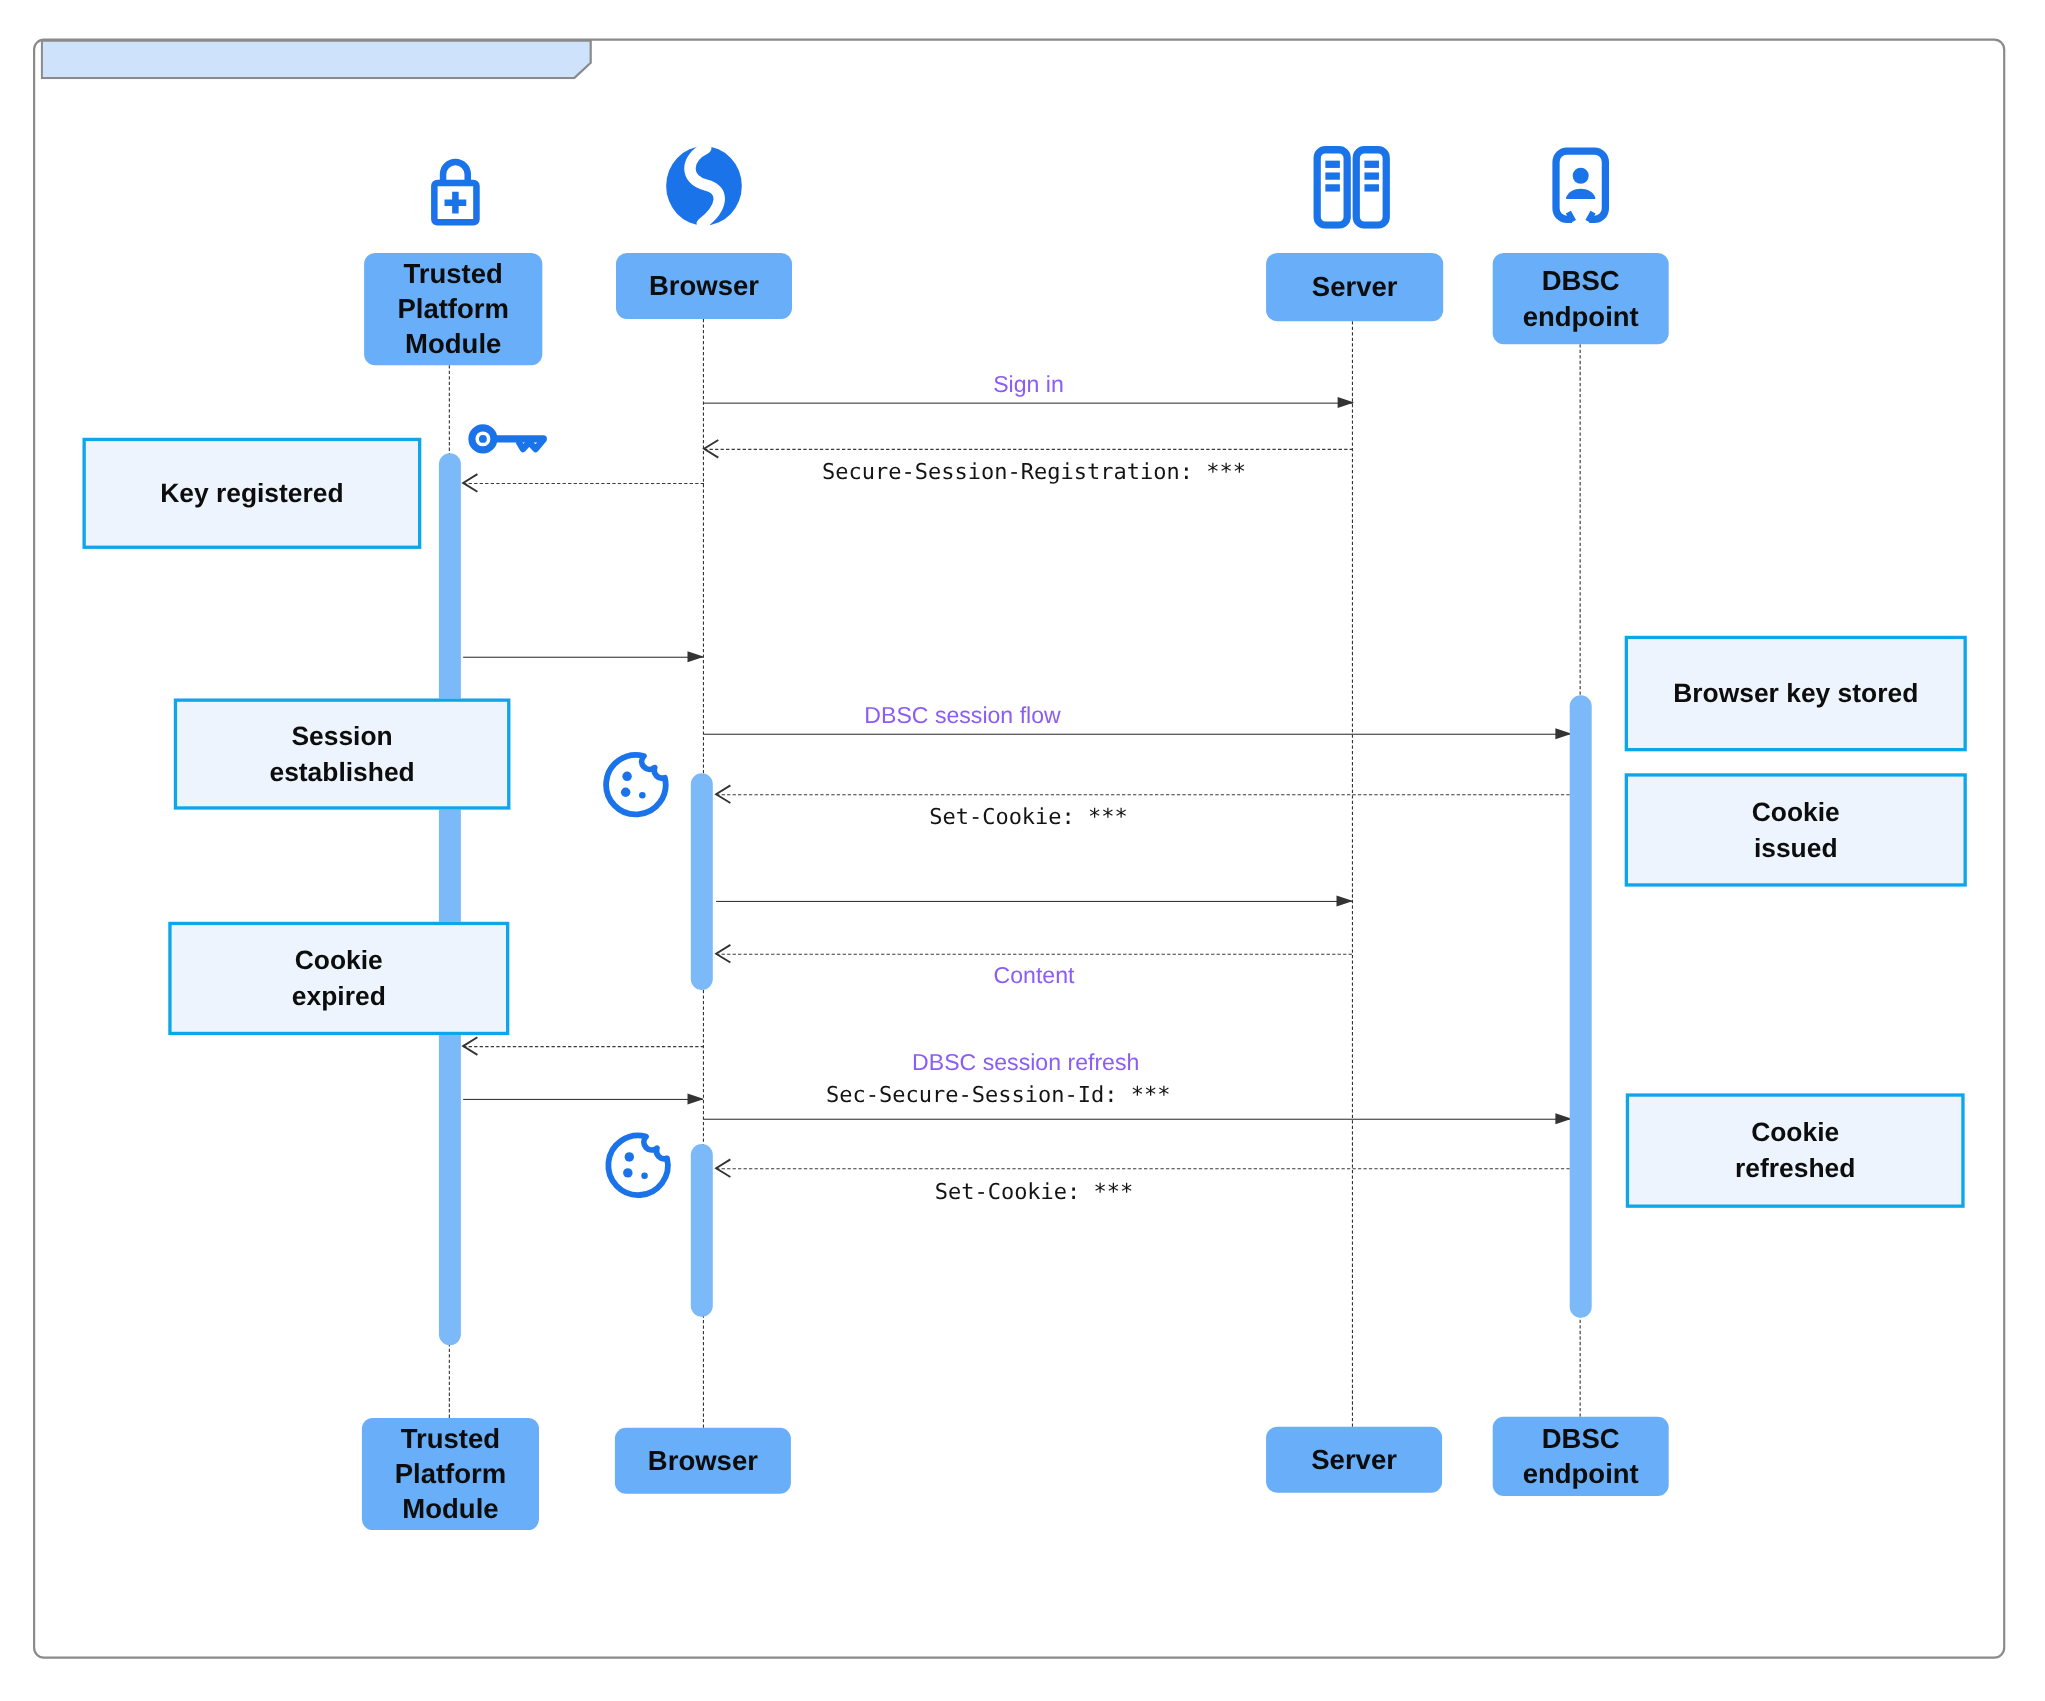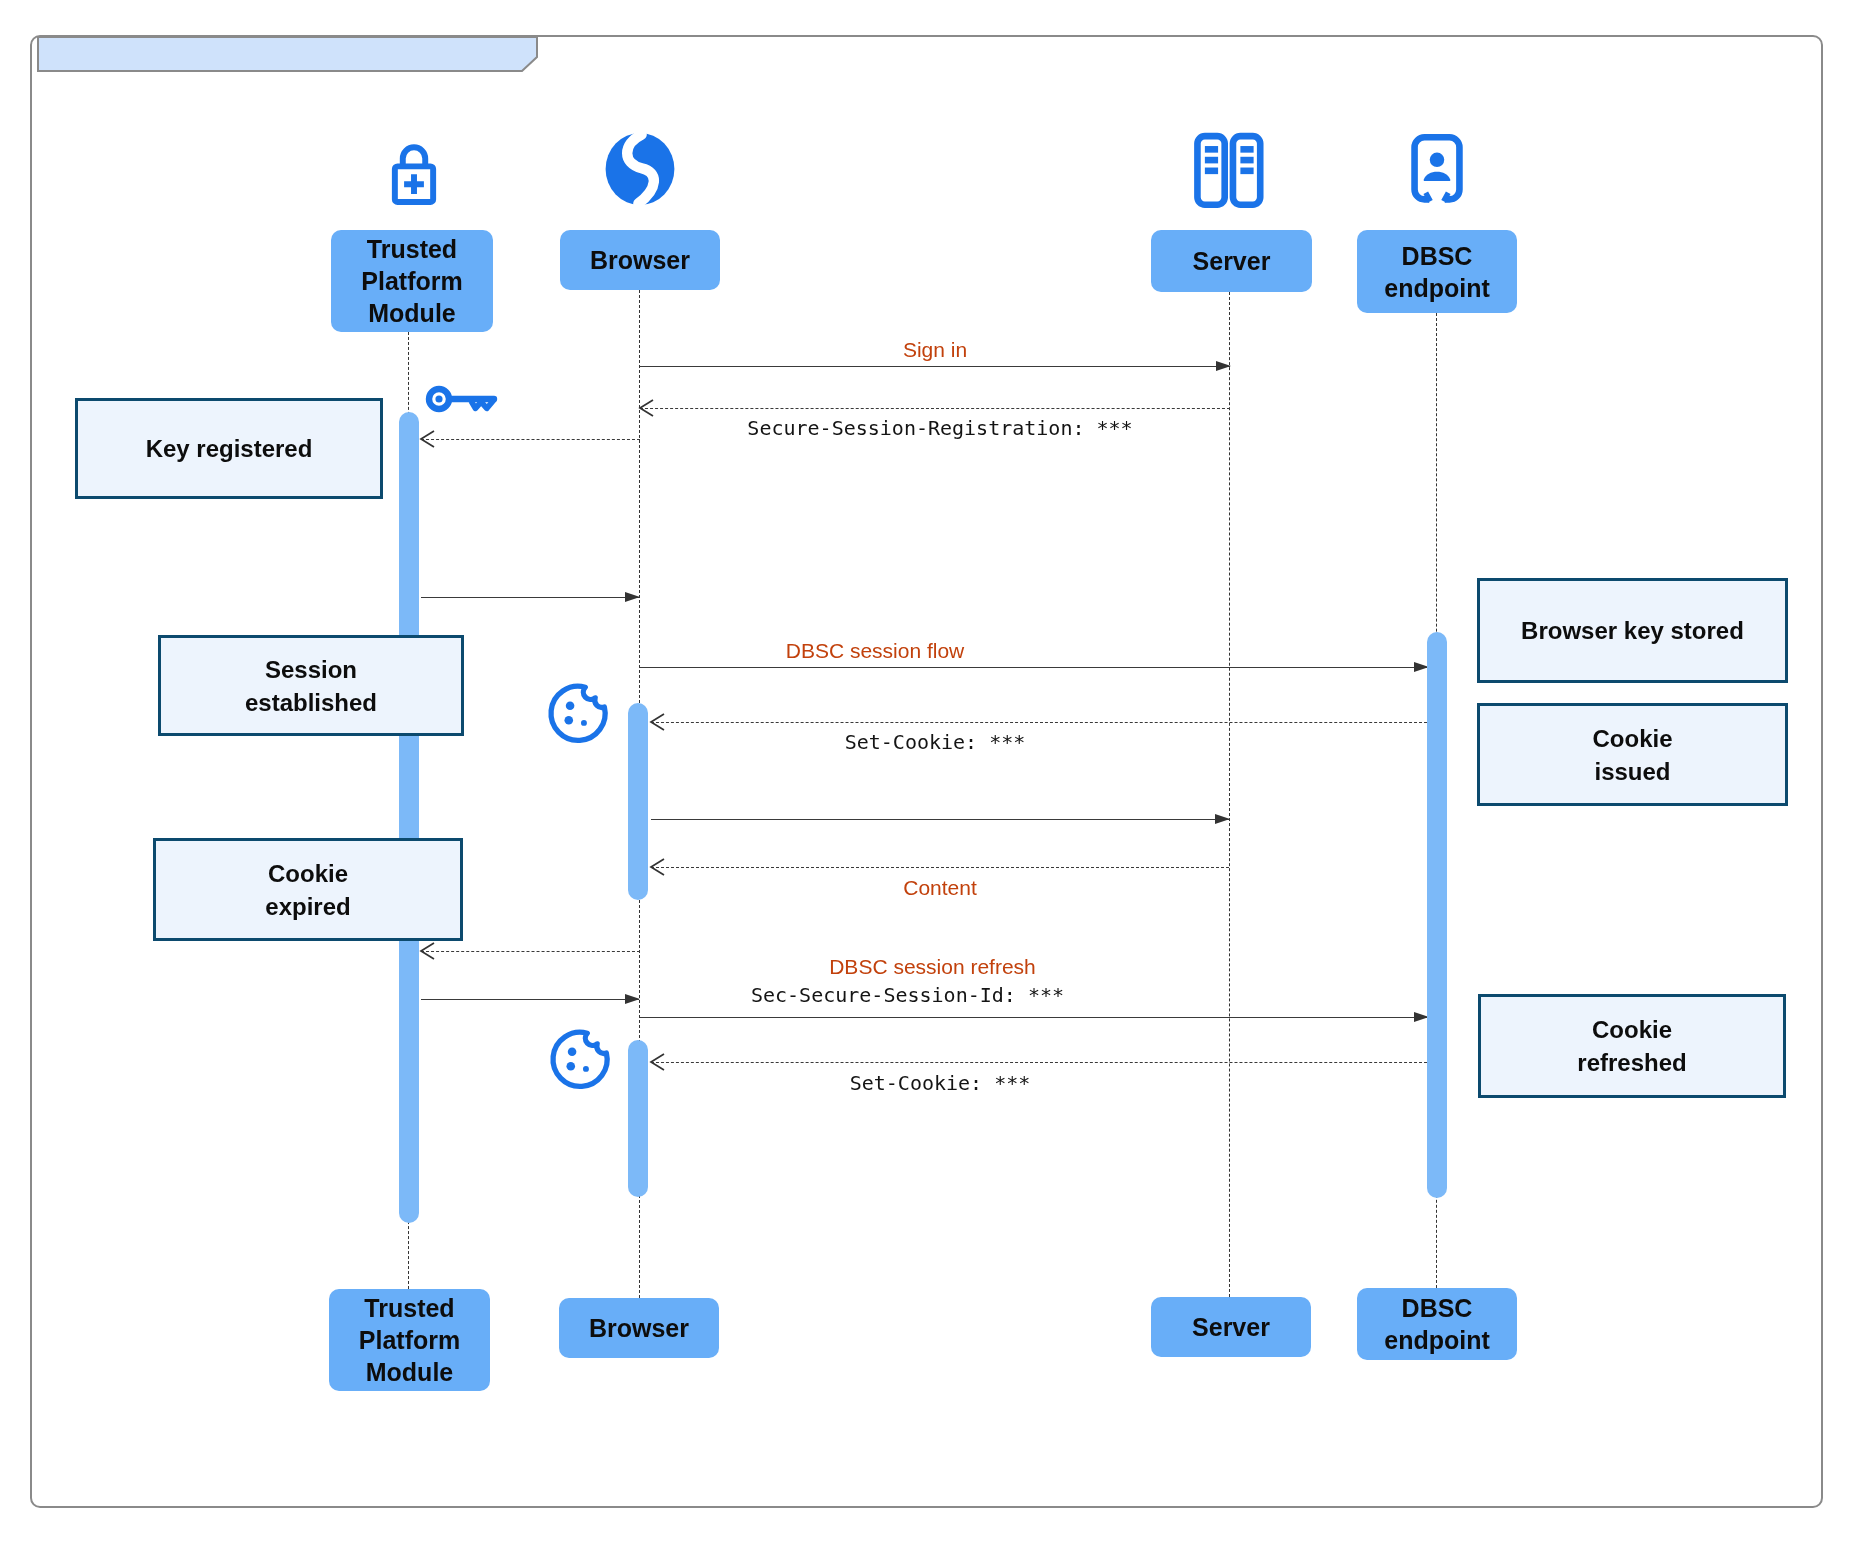--- a/index.html
+++ b/index.html
@@ -8,33 +8,33 @@
   .frame { position:absolute; left:30px; top:35px; width:1789px; height:1469px;
            border:2.5px solid #8a8a8a; border-radius:10px; background:#ffffff; }
   .title-tab { position:absolute; left:37px; top:36px; width:502px; height:36px; }
   .title-text { position:absolute; left:52px; top:40px; width:470px; height:30px;
                 font-size:24px; font-weight:bold; color:#111111; letter-spacing:-0.3px; }
   .lifeline { position:absolute; width:0; border-left:1.8px dashed #333333; }
   .activation { position:absolute; width:20px; background:#7cb9f8; border-radius:10px; z-index:3; }
   .actor-label { position:absolute; background:#68aef8; border-radius:10px; z-index:4;
                  display:flex; align-items:center; justify-content:center; text-align:center;
                  font-weight:bold; font-size:25px; line-height:32px; color:#0d0d0d; }
-  .note { position:absolute; background:#edf4fd; border:3px solid #0c4a6e; z-index:6;
+  .note { position:absolute; background:#edf4fd; border:3px solid #0ea5e9; z-index:6;
           display:flex; align-items:center; justify-content:center; text-align:center;
           font-weight:bold; font-size:24px; line-height:33px; color:#0d0d0d; }
   .icon { position:absolute; z-index:5; }
   .msg { position:absolute; height:0; z-index:2; }
   .msg .line { width:100%; height:0; }
   .line-solid { border-top:1.9px solid #3a3a3a; }
   .line-dashed { border-top:1.7px dashed #3a3a3a; }
   .head-right { position:absolute; right:-1px; top:-5px; width:0; height:0;
                 border-left:15px solid #333333; border-top:5.5px solid transparent;
                 border-bottom:5.5px solid transparent; }
   .head-open-left { position:absolute; left:-2px; top:-10px; }
-  .msg-label { position:absolute; text-align:center; font-size:21px; color:#c2410c; z-index:2; }
+  .msg-label { position:absolute; text-align:center; font-size:21px; color:#8b5cf6; z-index:2; }
   .msg-code  { position:absolute; text-align:center; font-size:20px; color:#141414;
                font-family:"DejaVu Sans Mono","Liberation Mono",monospace; z-index:2; }
   svg { display:block; }
 </style>
 </head>
 <body>
 
 <div class="canvas">
 
   <div class="frame"></div>

